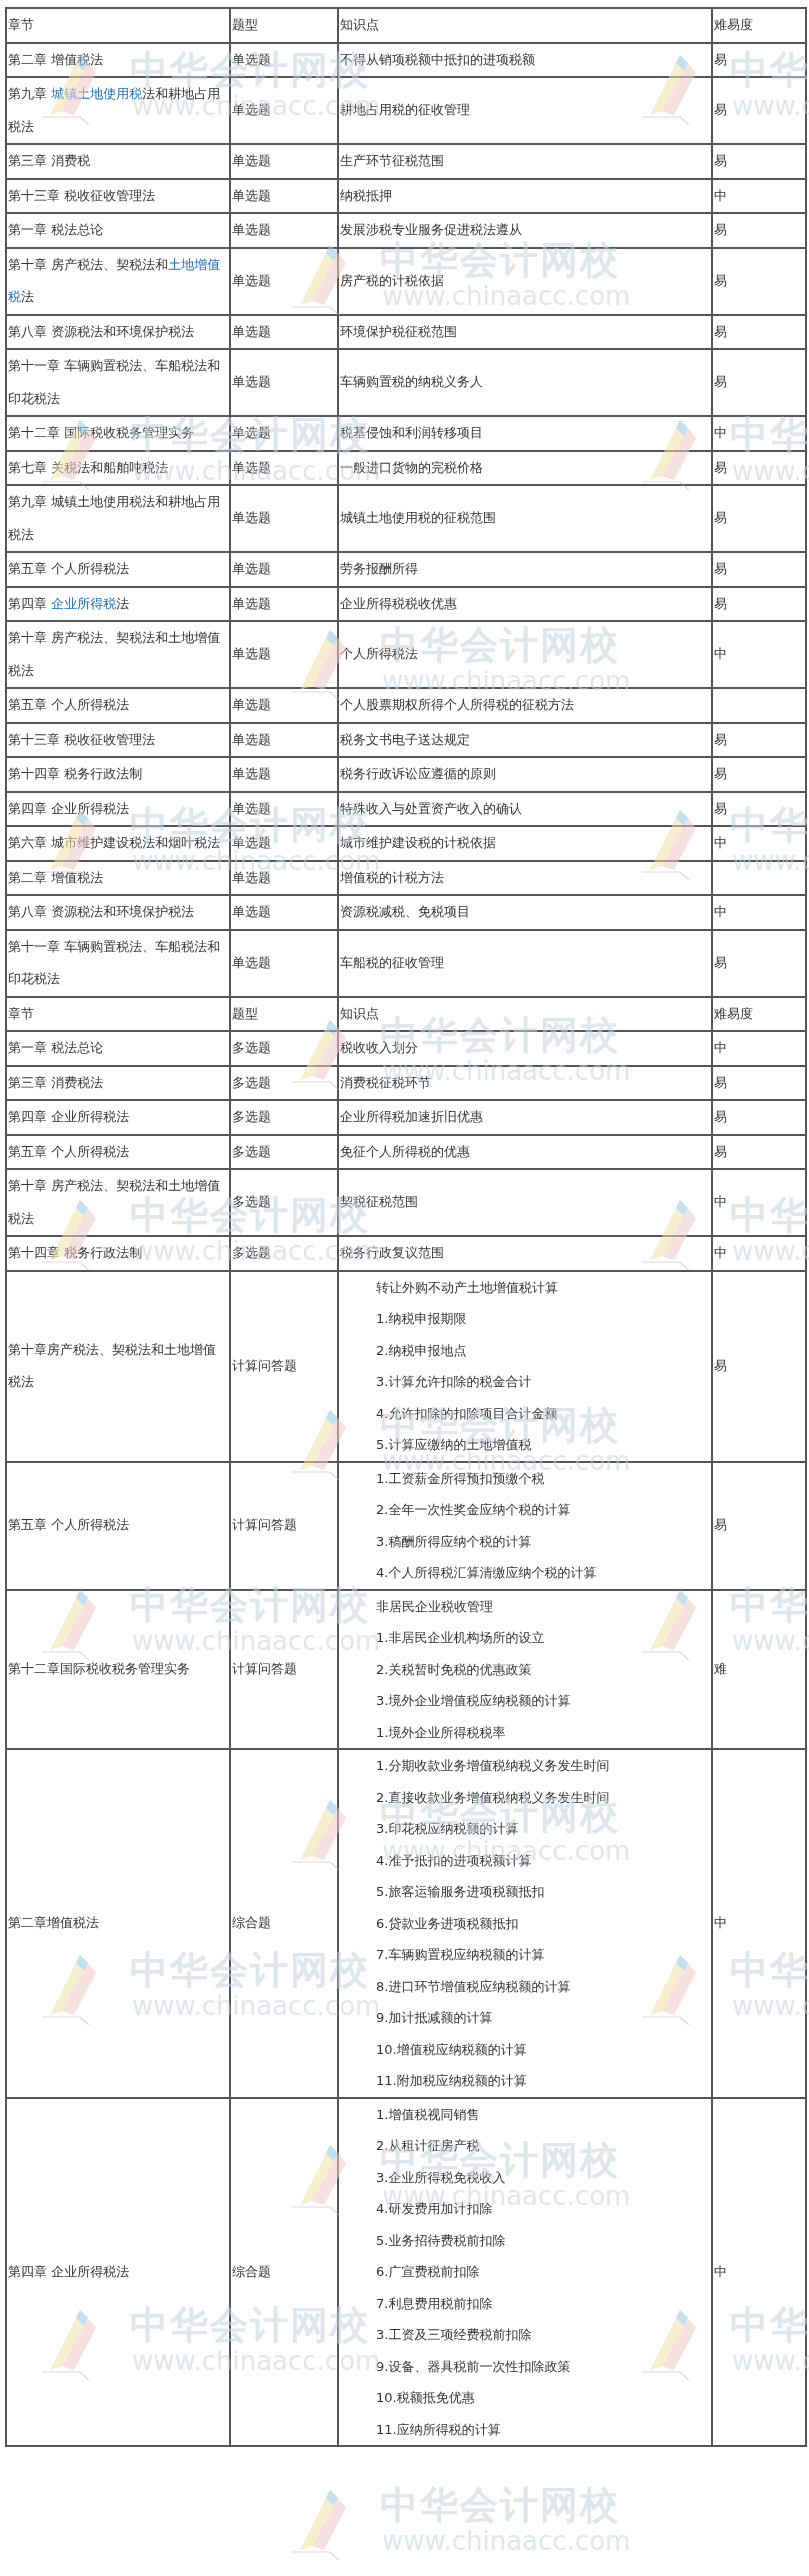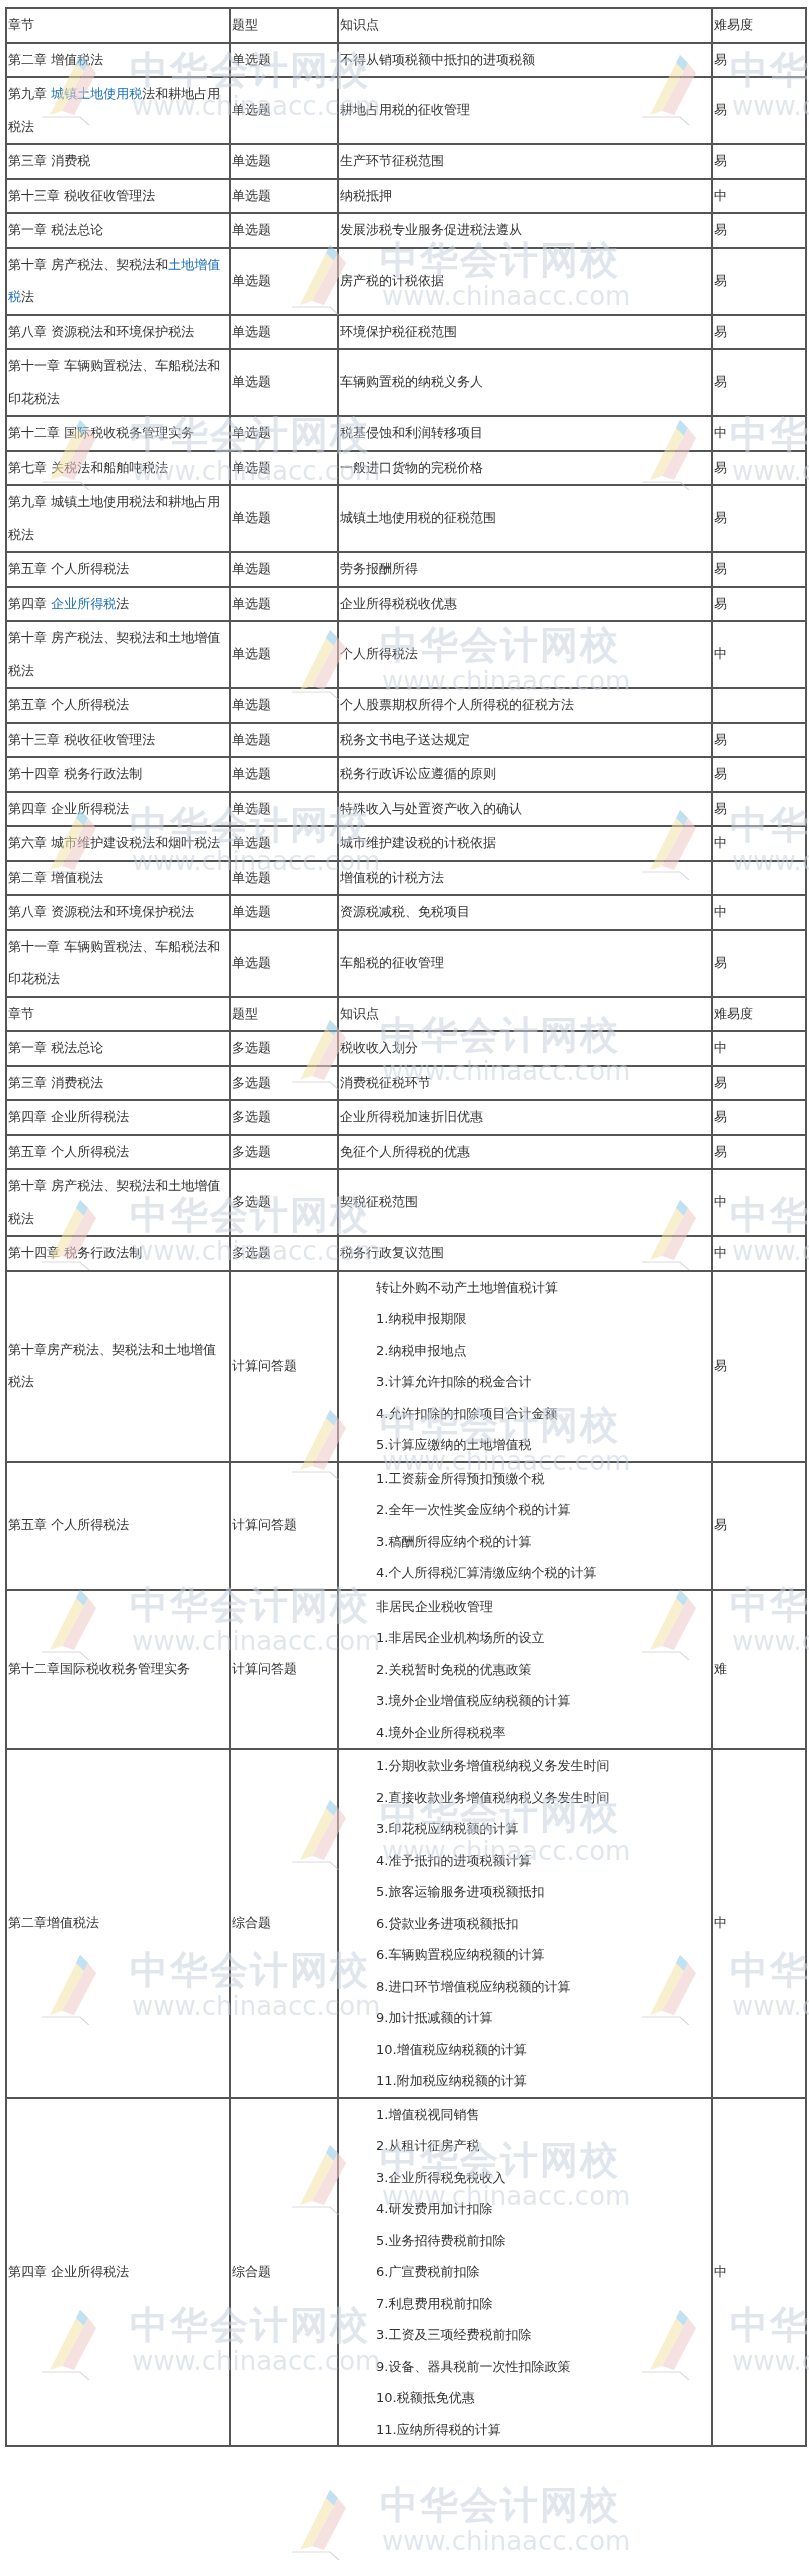--- a/index.html
+++ b/index.html
@@ -234,35 +234,35 @@
           <td>易</td>
         </tr>
         <tr>
           <td><span>第十二章国际税收税务管理实务</span></td>
           <td>计算问答题</td>
           <td>
             <span class="line">非居民企业税收管理</span>
             <span class="line">1.非居民企业机构场所的设立</span>
             <span class="line">2.关税暂时免税的优惠政策</span>
             <span class="line">3.境外企业增值税应纳税额的计算</span>
-            <span class="line">4.境外企业所得税税率</span>
+            <span class="line">1.境外企业所得税税率</span>
           </td>
           <td>难</td>
         </tr>
         <tr>
           <td><span>第二章增值税法</span></td>
           <td>综合题</td>
           <td>
             <span class="line">1.分期收款业务增值税纳税义务发生时间</span>
             <span class="line">2.直接收款业务增值税纳税义务发生时间</span>
             <span class="line">3.印花税应纳税额的计算</span>
             <span class="line">4.准予抵扣的进项税额计算</span>
             <span class="line">5.旅客运输服务进项税额抵扣</span>
             <span class="line">6.贷款业务进项税额抵扣</span>
-            <span class="line">6.车辆购置税应纳税额的计算</span>
+            <span class="line">7.车辆购置税应纳税额的计算</span>
             <span class="line">8.进口环节增值税应纳税额的计算</span>
             <span class="line">9.加计抵减额的计算</span>
             <span class="line">10.增值税应纳税额的计算</span>
             <span class="line">11.附加税应纳税额的计算</span>
           </td>
           <td>中</td>
         </tr>
         <tr>
           <td><span>第四章 企业所得税法</span></td>
           <td>综合题</td>

